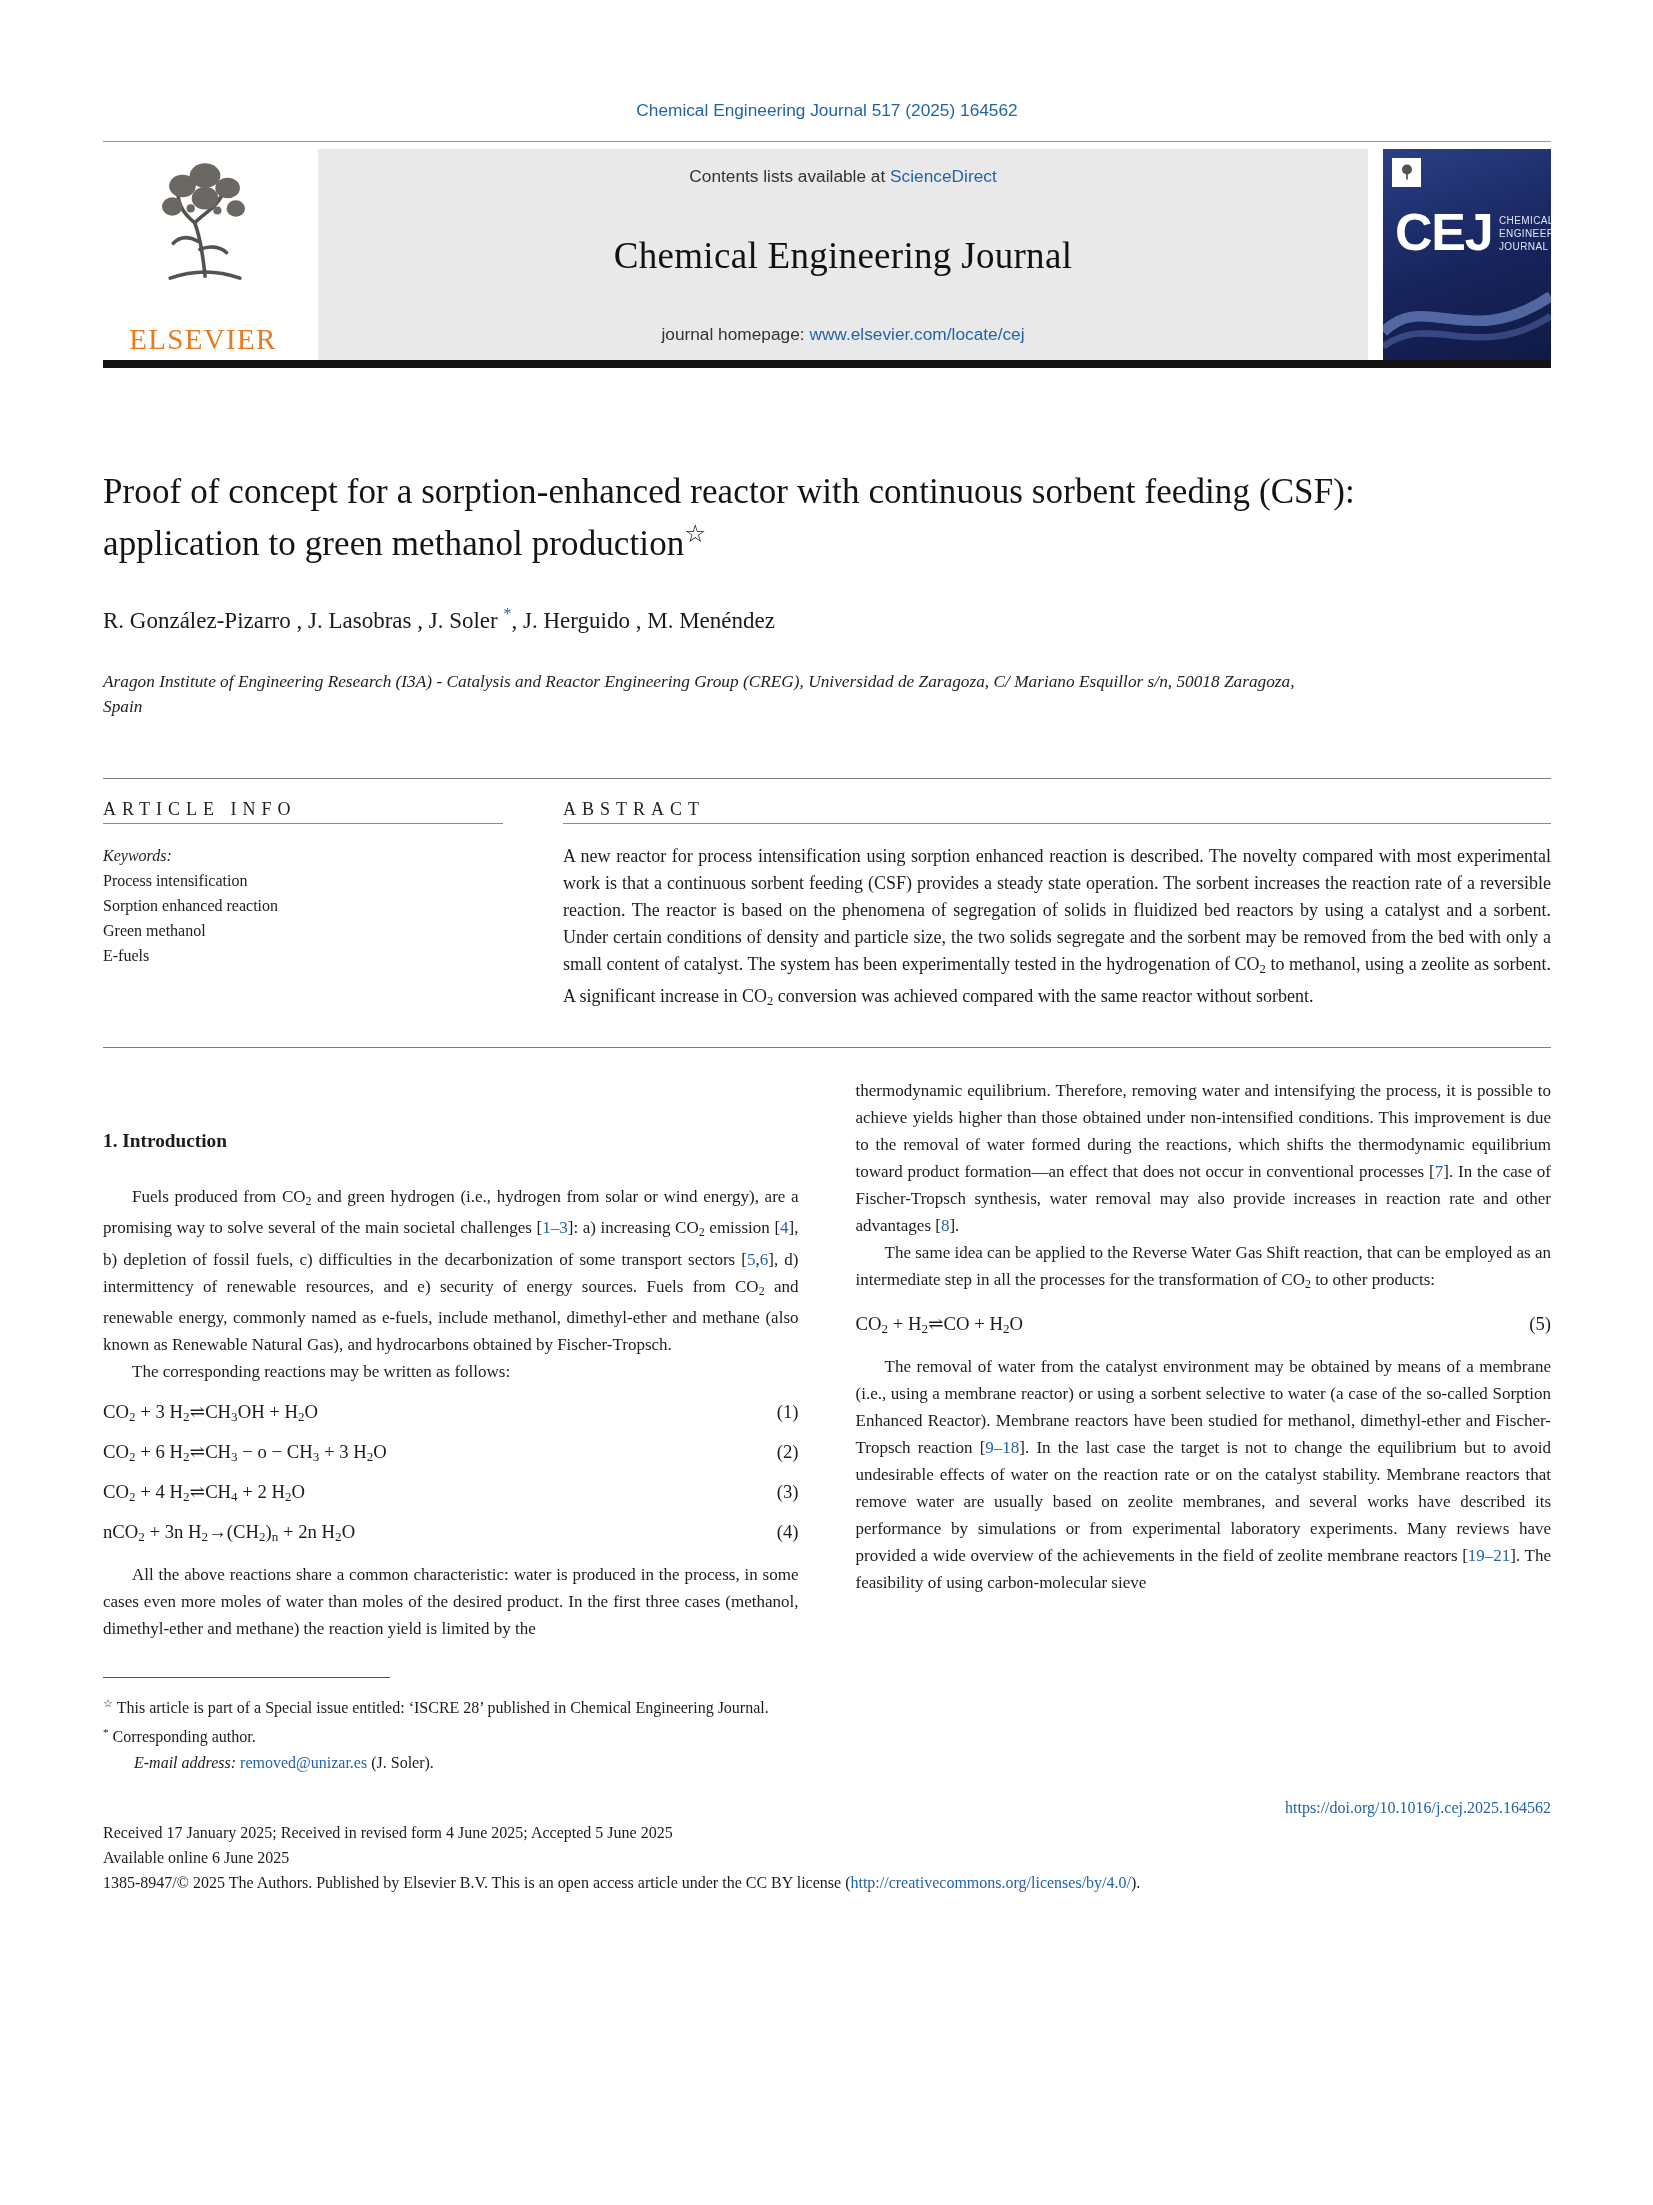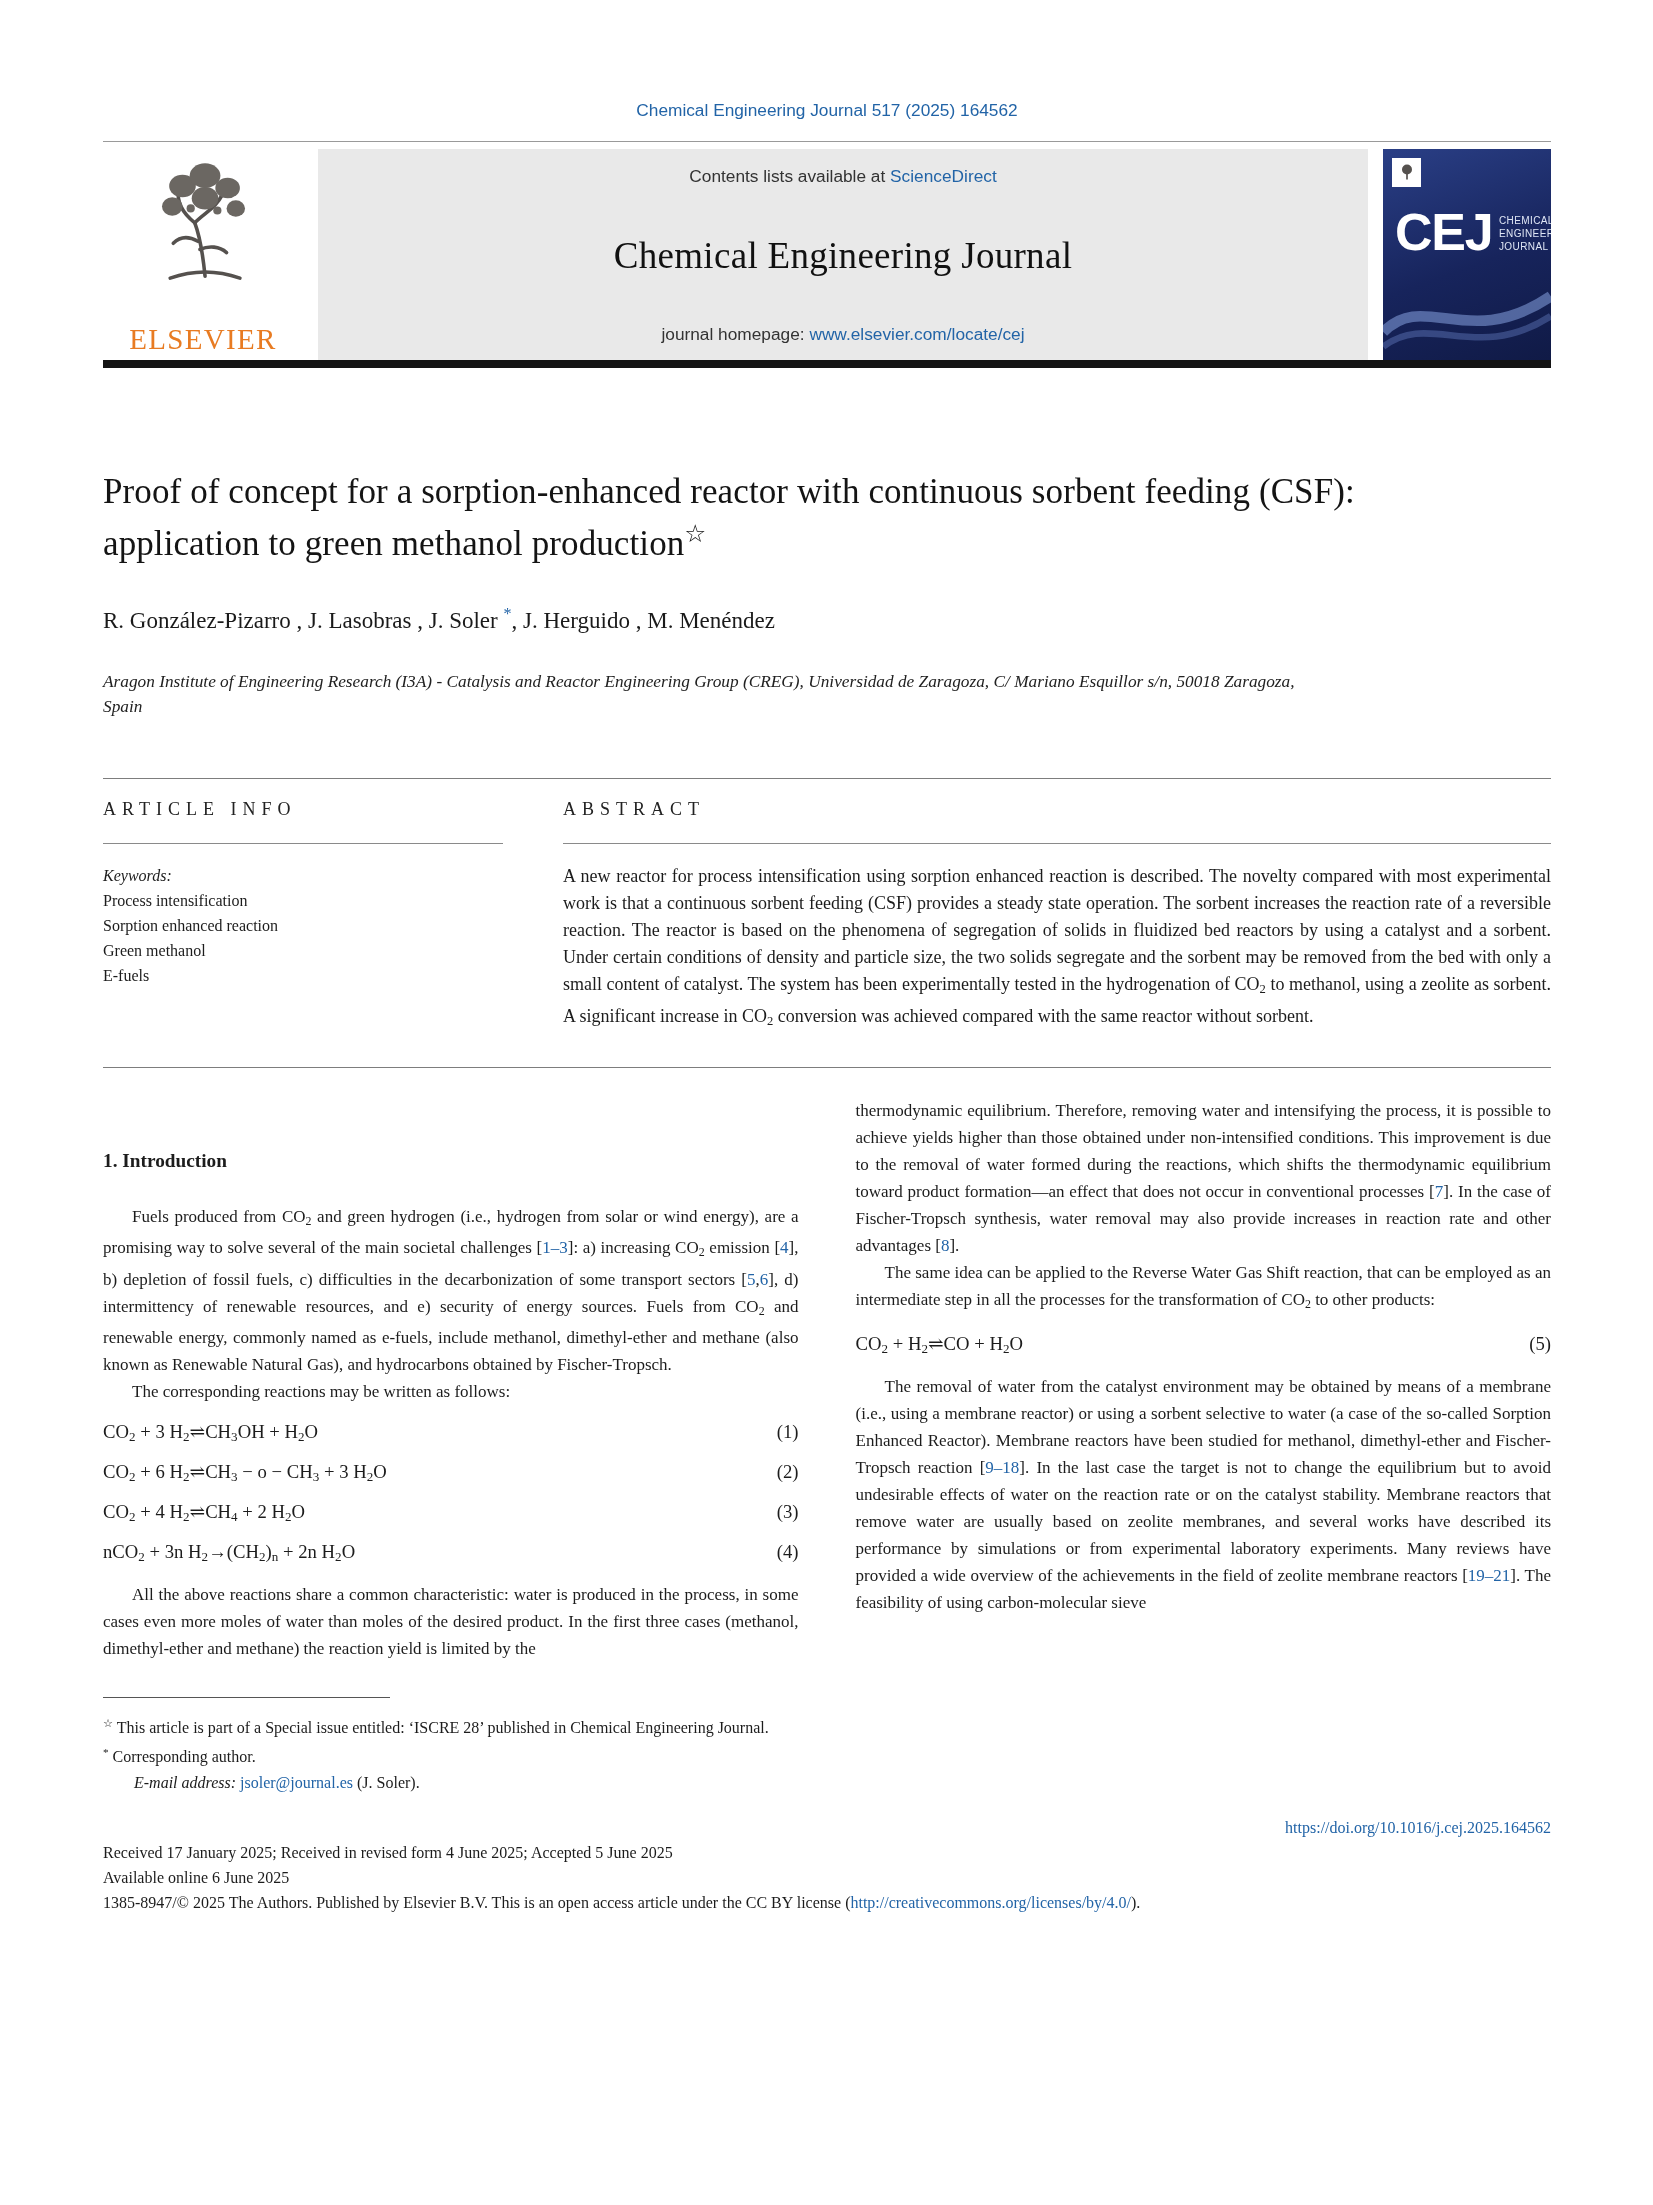--- a/index.html
+++ b/index.html
@@ -54,21 +54,21 @@
   .affiliation{margin-top:36px;font-size:17.3px;font-style:italic;line-height:1.42;color:#222;}
 
   .info-block{
     margin-top:59px;border-top:0.7px solid #7d7d7d;border-bottom:0.7px solid #7d7d7d;
     display:flex;gap:60px;padding:20px 0 32px 0;
   }
   .info-left{width:400px;flex:0 0 400px;}
   .info-right{flex:1;}
   .col-heading{
     font-size:18px;letter-spacing:6px;color:#222;
-    border-bottom:0.7px solid #8a8a8a;padding-bottom:23px;margin-bottom:18.7px;
+    border-bottom:0.7px solid #8a8a8a;padding-bottom:3px;margin-bottom:18.7px;
   }
   .kw-label{font-style:italic;font-size:16px;line-height:25px;}
   .kw{font-size:16px;line-height:25px;}
   .abstract-text{margin:0;font-size:18px;line-height:27px;text-align:justify;}
 
   .cols{display:flex;gap:57px;margin-top:29px;}
   .col{flex:1;min-width:0;}
   .sec-heading{margin:53px 0 31px 0;font-size:19.3px;font-weight:700;}
   .para{margin:0;font-size:17px;line-height:27px;text-align:justify;}
   .ind{text-indent:29px;}
@@ -209,21 +209,21 @@
         </div>
         <p class="para ind"><span>The removal of water from the catalyst environment may be obtained by means of a membrane (i.e., using a membrane reactor) or using a sorbent selective to water (a case of the so-called Sorption Enhanced Reactor). Membrane reactors have been studied for methanol, dimethyl-ether and Fischer-Tropsch reaction [</span><span class="lnk">9–18</span><span>]. In the last case the target is not to change the equilibrium but to avoid undesirable effects of water on the reaction rate or on the catalyst stability. Membrane reactors that remove water are usually based on zeolite membranes, and several works have described its performance by simulations or from experimental laboratory experiments. Many reviews have provided a wide overview of the achievements in the field of zeolite membrane reactors [</span><span class="lnk">19–21</span><span>]. The feasibility of using carbon-molecular sieve</span></p>
       </div>
 
     </div>
 
     <div class="footnotes">
       <div class="fn-rule"></div>
       <div class="fn"><span class="sp">☆</span><span> This article is part of a Special issue entitled: ‘ISCRE 28’ published in Chemical Engineering Journal.</span></div>
       <div class="fn"><span class="sp">*</span><span> Corresponding author.</span></div>
-      <div class="fn fn-email"><span class="it">E-mail address:</span><span> </span><span class="lnk">jsoler@journal.es</span><span> (J. Soler).</span></div>
+      <div class="fn fn-email"><span class="it">E-mail address:</span><span> </span><span class="lnk">removed@unizar.es</span><span> (J. Soler).</span></div>
     </div>
 
     <div class="bottom">
       <div class="lnk doi">https://doi.org/10.1016/j.cej.2025.164562</div>
       <div class="meta-line">Received 17 January 2025; Received in revised form 4 June 2025; Accepted 5 June 2025</div>
       <div class="meta-line">Available online 6 June 2025</div>
       <div class="meta-line"><span>1385-8947/© 2025 The Authors. Published by Elsevier B.V. This is an open access article under the CC BY license (</span><span class="lnk">http://creativecommons.org/licenses/by/4.0/</span><span>).</span></div>
     </div>
 
   </div>

